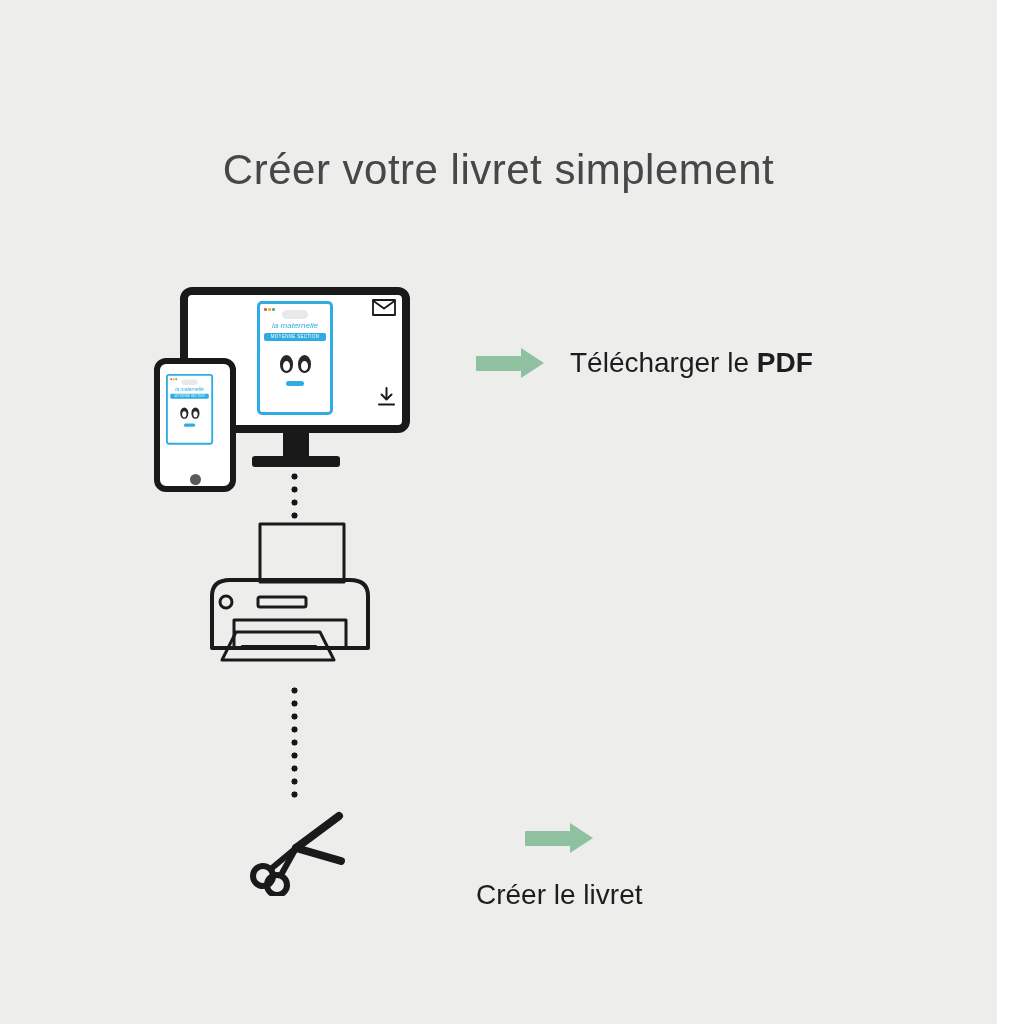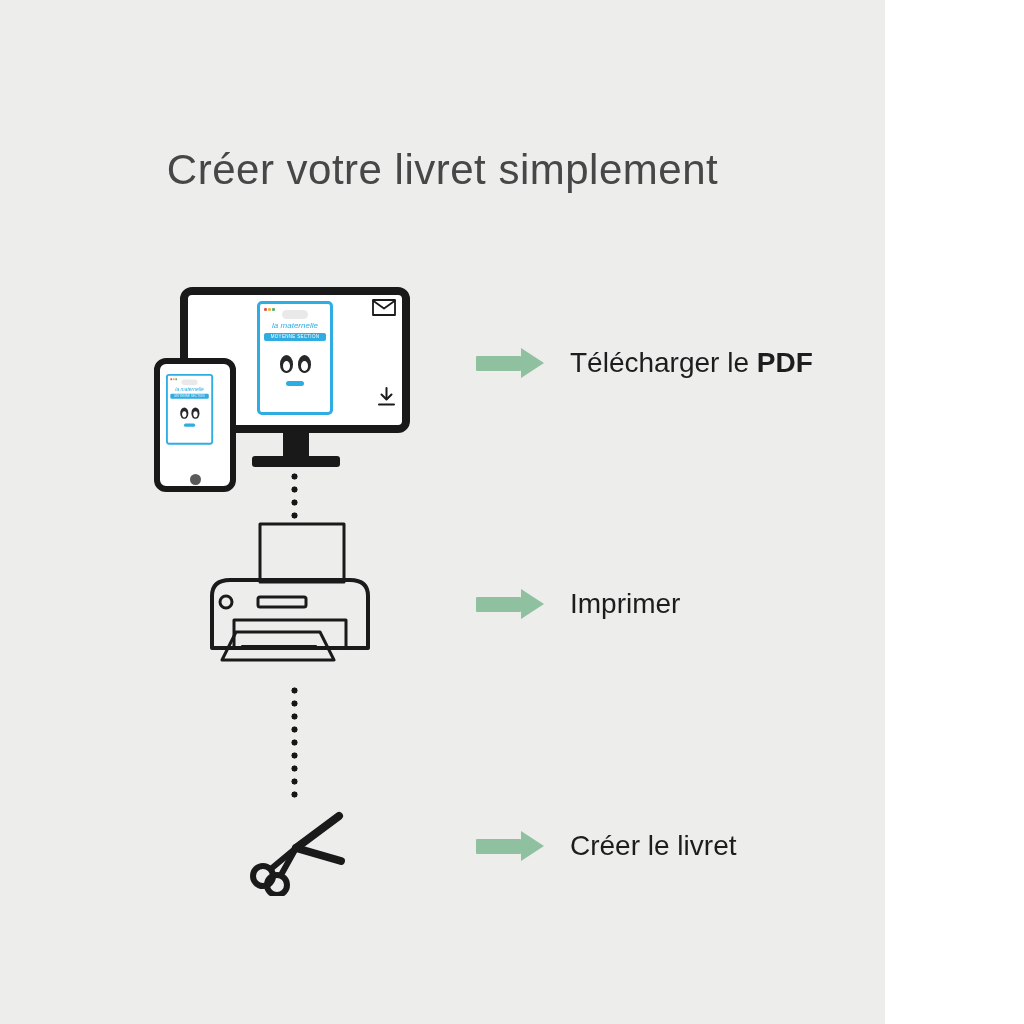--- a/index.html
+++ b/index.html
@@ -1,17 +1,17 @@
 <!DOCTYPE html>
 <html style="--background: #EDEDEC; --title: #474747; --text: #1D1D1D; --arrow: #8FC0A0; --booklet: #2FADE3; --line: #161616;"><head>
 <meta charset="utf-8">
 <style>
   html,body { margin:0; padding:0; }
   .canvas {
-    position:relative; width:885px; height:1024px;
+    position:relative; width:997px; height:1024px;
     background:var(--background,#ededec); overflow:hidden;
     font-family:"Liberation Sans", sans-serif;
   }
   
   .page-title {
     position:absolute; top:146px; left:0; width:100%;
     text-align:center; font-size:42px; line-height:48px;
     font-weight:500; color:var(--title,#474747); letter-spacing:.5px;
     margin:0;
   }
@@ -74,21 +74,21 @@
   
   .printer-svg  { position:absolute; left:200px; top:520px; }
   .scissors-svg { position:absolute; left:246px; top:806px; }
   
   .step-row {
     position:absolute; left:476px; height:46px;
     display:flex; align-items:center; gap:26px;
   }
   .row-1 { top:340px; }
   .row-2 { top:581px; }
-  .row-3 { top:823px; }
+  .row-3 { top:823px;flex-direction:column; }
   .arrow { display:flex; align-items:center; }
   .arrow-body { width:45px; height:15px; background:var(--arrow,#8fc0a0); border-radius:1px; }
   .arrow-head {
     width:0; height:0;
     border-left:23px solid var(--arrow,#8fc0a0);
     border-top:15px solid transparent;
     border-bottom:15px solid transparent;
   }
   .step-label { font-size:28px; color:var(--text,#1d1d1d); white-space:nowrap; }
   .step-label b { font-weight:700; }
@@ -186,29 +186,20 @@
   <div class="step-row row-1">
     <span class="arrow">
       <span class="arrow-body"></span>
         <span class="arrow-head"></span>
     </span>
     <span class="step-label">
       <span>Télécharger le </span><b>PDF</b>
     </span>
   </div>
 
-  <div class="step-row row-2">
-    <span class="arrow">
-      <span class="arrow-body"></span>
-        <span class="arrow-head"></span>
-    </span>
-    <span class="step-label">
-      <span>Imprimer</span><b></b>
-    </span>
-  </div>
 
   <div class="step-row row-3">
     <span class="arrow">
       <span class="arrow-body"></span>
         <span class="arrow-head"></span>
     </span>
     <span class="step-label">
       <span>Créer le livret</span><b></b>
     </span>
   </div>

